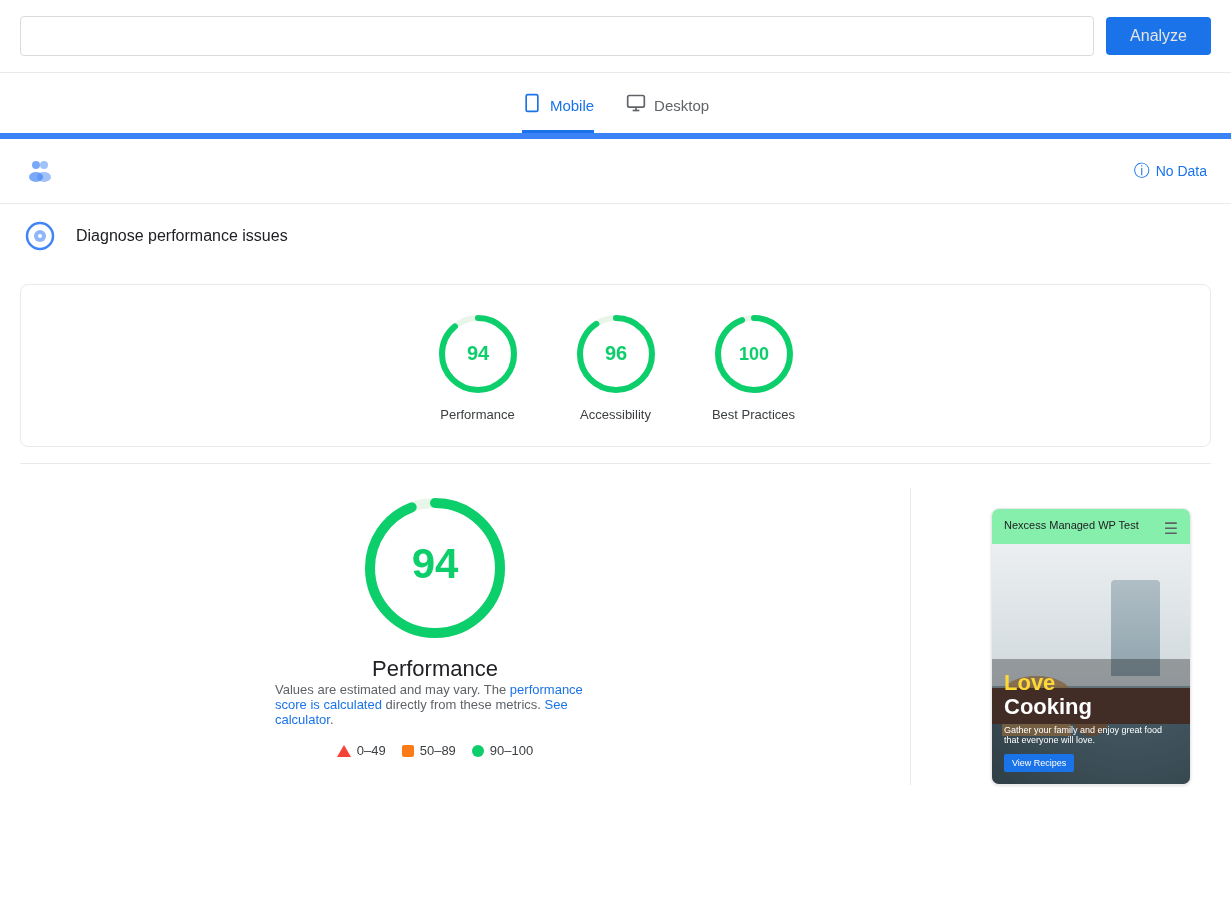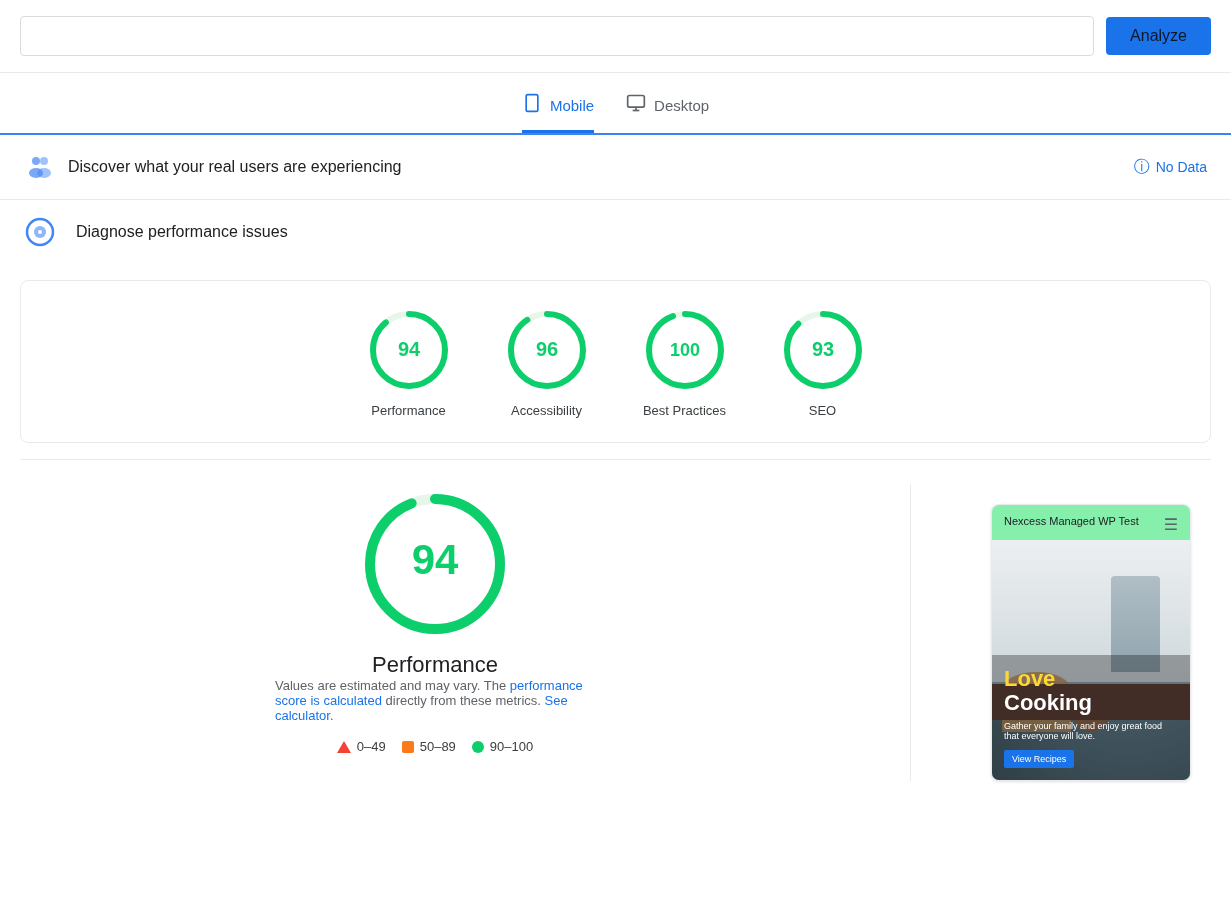--- a/index.html
+++ b/index.html
@@ -22,37 +22,37 @@
       flex: 1;
       border: 1px solid #dadce0;
       border-radius: 4px;
       padding: 10px 16px;
       font-size: 16px;
       color: #202124;
       outline: none;
     }
     .analyze-btn {
       background: #1a73e8;
-      color: #0f172a;
+      color: #e5e5e5;
       border: none;
       border-radius: 4px;
       padding: 10px 24px;
       font-size: 16px;
       font-weight: 500;
       cursor: pointer;
       white-space: nowrap;
     }
 
     
     .tabs {
       display: flex;
       justify-content: center;
       gap: 32px;
       padding: 20px 0 0;
-      border-bottom: 2px solid #3b82f6;
+      border-bottom: 6px solid #3b82f6;
       margin-bottom: 0;
     }
     .tab {
       display: flex;
       align-items: center;
       gap: 8px;
       padding-bottom: 12px;
       cursor: pointer;
       font-size: 15px;
       color: #5f6368;
@@ -307,21 +307,20 @@
 
 <div class="section">
   <div class="section-icon">
     <svg width="32" height="32" viewBox="0 0 32 32">
       <circle cx="12" cy="10" r="4" fill="#4285f4" opacity="0.7"></circle>
       <circle cx="20" cy="10" r="4" fill="#4285f4" opacity="0.5"></circle>
       <ellipse cx="12" cy="22" rx="7" ry="5" fill="#4285f4" opacity="0.7"></ellipse>
       <ellipse cx="20" cy="22" rx="7" ry="5" fill="#4285f4" opacity="0.5"></ellipse>
     </svg>
   </div>
-  <span class="section-title">Discover what your real users are experiencing</span>
   <div class="no-data-badge">
     <span style="font-size:16px; color:#1a73e8;">ⓘ</span>
     <span>No Data</span>
   </div>
 </div>
 
 <div class="diagnose-section">
   <div class="section-icon">
     <svg width="32" height="32" viewBox="0 0 32 32">
       <circle cx="16" cy="16" r="13" fill="none" stroke="#4285f4" stroke-width="2.5"></circle>
@@ -354,28 +353,20 @@
 
   <div class="score-item">
     <svg class="gauge-svg" viewBox="0 0 90 90">
       <circle cx="45" cy="45" r="36" fill="none" stroke="#e8f5e9" stroke-width="6"></circle>
       <circle cx="45" cy="45" r="36" fill="none" stroke="#0cce6b" stroke-width="6" stroke-dasharray="213.6" stroke-dashoffset="0" stroke-linecap="round" transform="rotate(-90 45 45)"></circle>
       <text x="45" y="51" text-anchor="middle" font-size="18" font-weight="700" fill="#0cce6b">100</text>
     </svg>
     <span class="score-label">Best Practices</span>
   </div>
 
-  <div class="score-item">
-    <svg class="gauge-svg" viewBox="0 0 90 90">
-      <circle cx="45" cy="45" r="36" fill="none" stroke="#e8f5e9" stroke-width="6"></circle>
-      <circle cx="45" cy="45" r="36" fill="none" stroke="#0cce6b" stroke-width="6" stroke-dasharray="213.6" stroke-dashoffset="14.9" stroke-linecap="round" transform="rotate(-90 45 45)"></circle>
-      <text x="45" y="51" text-anchor="middle" font-size="20" font-weight="700" fill="#0cce6b">93</text>
-    </svg>
-    <span class="score-label">SEO</span>
-  </div>
 
 </div>
 
 <hr style="border:none; border-top:1px solid #e8eaed; margin:0 20px;">
 
 <div class="perf-section">
 
   <div class="perf-left">
 
     <svg class="large-gauge-svg" viewBox="0 0 160 160">

